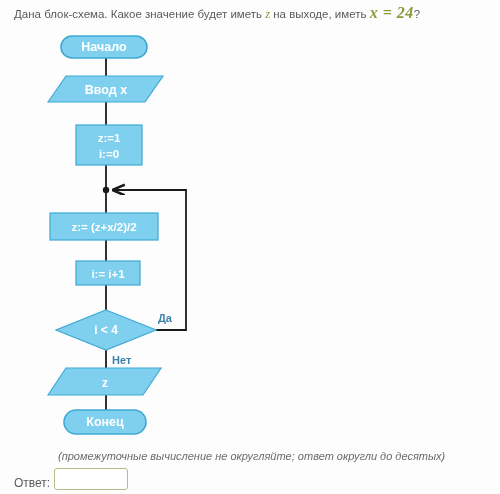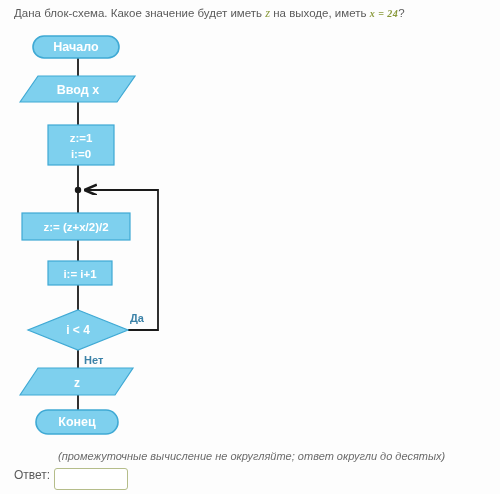--- a/index.html
+++ b/index.html
@@ -31,32 +31,33 @@
   .mathvar {
     font-family: "Liberation Serif", serif;
     font-style: italic;
     color: #8a9a3c;
     font-size: 12.5px;
   }
   .matheq {
     font-family: "Liberation Serif", serif;
     font-style: italic;
     color: #8a9a3c;
-    font-size: 10px;
+    font-size: 16px;
     font-weight: 600;
     letter-spacing: 0.5px;
   }
 
   
   #flowchart {
     position: absolute;
     left: 0;
     top: 26px;
     width: 220px;
     height: 420px;
+    padding-left: 28px;
   }
   #flowchart svg {
     display: block;
   }
   .fc-label {
     font-family: "Liberation Sans", sans-serif;
     font-weight: bold;
     fill: #ffffff;
   }
   .branch-label {
@@ -77,21 +78,21 @@
     white-space: nowrap;
     margin-left: 44px;
   }
 
   
   #answer-row {
     position: absolute;
     left: 14px;
     top: 468px;
     display: flex;
-    align-items: flex-start;
+    align-items: flex-end;
     gap: 4px;
   }
   #answer-label {
     font-size: 12px;
     color: #5a5a5a;
   }
   #answer-input {
     width: 64px;
     height: 18px;
     border: 1px solid #b5bd8a;

